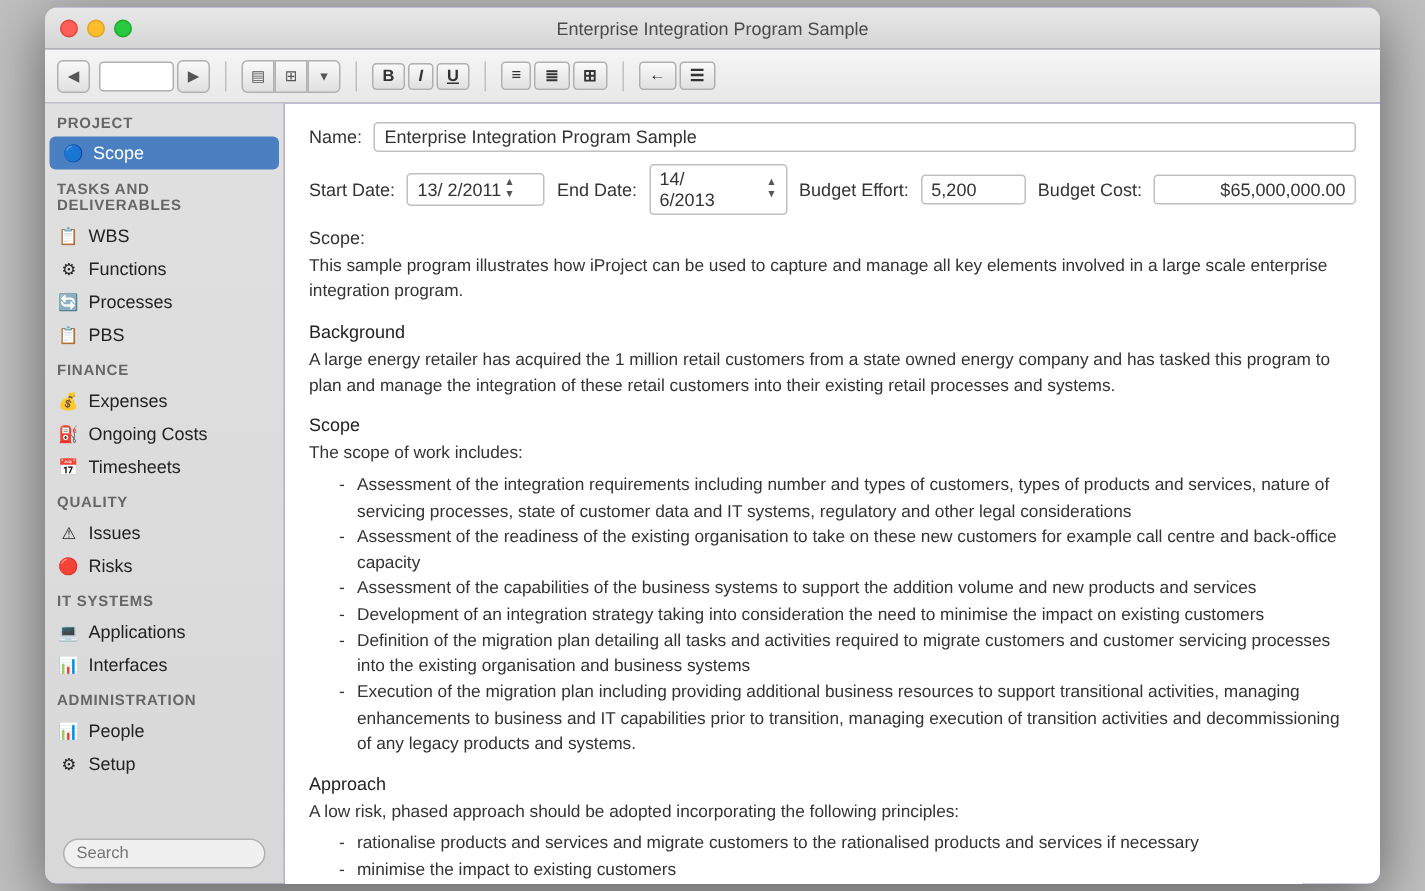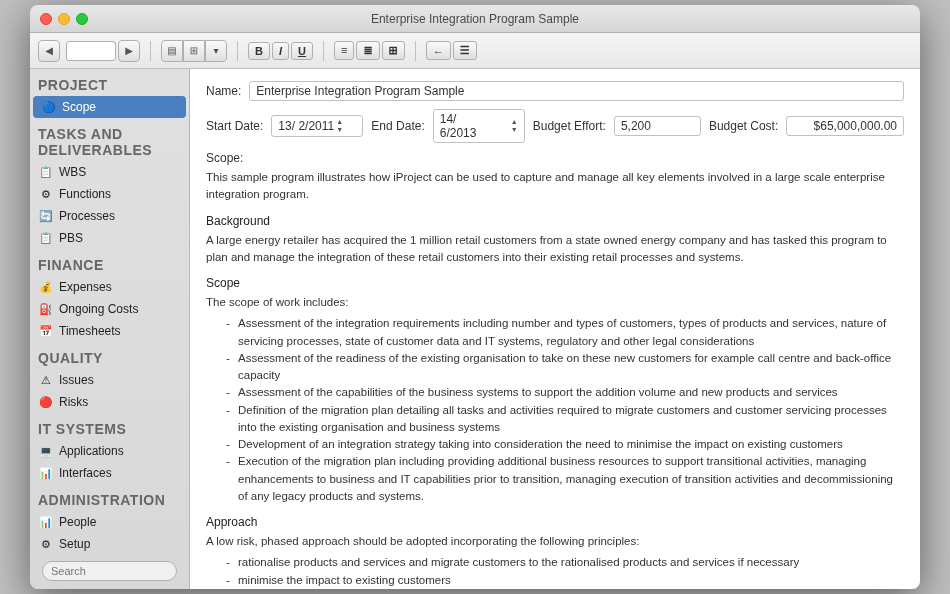--- a/index.html
+++ b/index.html
@@ -109,21 +109,21 @@
     }
     .sidebar {
       width: 160px;
       background: linear-gradient(to bottom, #e0e0e0, #d8d8d8);
       border-right: 1px solid #b8b8b8;
       overflow-y: auto;
       display: flex;
       flex-direction: column;
     }
     .sidebar-section-label {
-      font-size: 14px;
+      font-size: 10px;
       font-weight: bold;
       color: #666;
       padding: 8px 8px 3px 8px;
       text-transform: uppercase;
       letter-spacing: 0.5px;
     }
     .sidebar-item {
       display: flex;
       align-items: center;
       padding: 3px 8px;
@@ -196,21 +196,21 @@
       flex-direction: column;
       margin-left: 2px;
     }
     .date-spinner span {
       font-size: 7px;
       line-height: 1.1;
       color: #555;
       cursor: pointer;
     }
     .budget-field {
-      width: 87px;
+      width: 70px;
     }
     .budget-cost-field {
       flex: 1;
       text-align: right;
     }
     .scope-label {
       font-size: 12px;
       color: #333;
       margin-bottom: 4px;
     }
@@ -420,22 +420,22 @@
 
         <div class="section-heading">Background</div>
         <div class="body-text">A large energy retailer has acquired the 1 million retail customers from a state owned energy company and has tasked this program to plan and manage the integration of these retail customers into their existing retail processes and systems.</div>
 
         <div class="section-heading">Scope</div>
         <div class="body-text">The scope of work includes:</div>
         <ul class="bullet-list">
           <li>Assessment of the integration requirements including number and types of customers, types of products and services, nature of servicing processes, state of customer data and IT systems, regulatory and other legal considerations</li>
           <li>Assessment of the readiness of the existing organisation to take on these new customers for example call centre and back-office capacity</li>
           <li>Assessment of the capabilities of the business systems to support the addition volume and new products and services</li>
+          <li>Development of an integration strategy taking into consideration the need to minimise the impact on existing customers</li>
           <li>Definition of the migration plan detailing all tasks and activities required to migrate customers and customer servicing processes into the existing organisation and business systems</li>
-          <li>Development of an integration strategy taking into consideration the need to minimise the impact on existing customers</li>
           <li>Execution of the migration plan including providing additional business resources to support transitional activities, managing enhancements to business and IT capabilities prior to transition, managing execution of transition activities and decommissioning of any legacy products and systems.</li>
         </ul>
 
         <div class="section-heading">Approach</div>
         <div class="body-text">A low risk, phased approach should be adopted incorporating the following principles:</div>
         <ul class="bullet-list">
           <li>rationalise products and services and migrate customers to the rationalised products and services if necessary</li>
           <li>minimise the impact to existing customers</li>
           <li>incorporate enhancements to retained processes and systems in order to retain customers</li>
 

